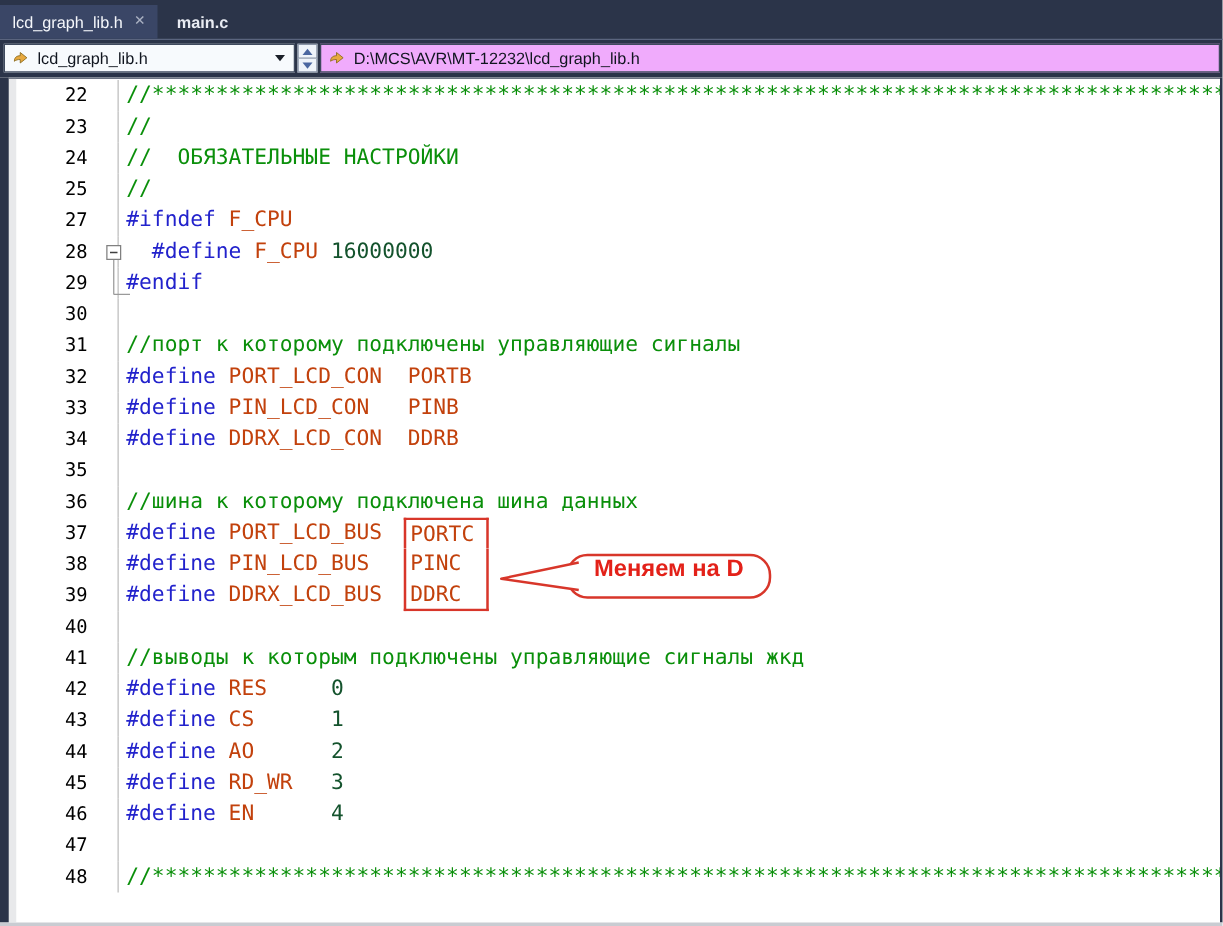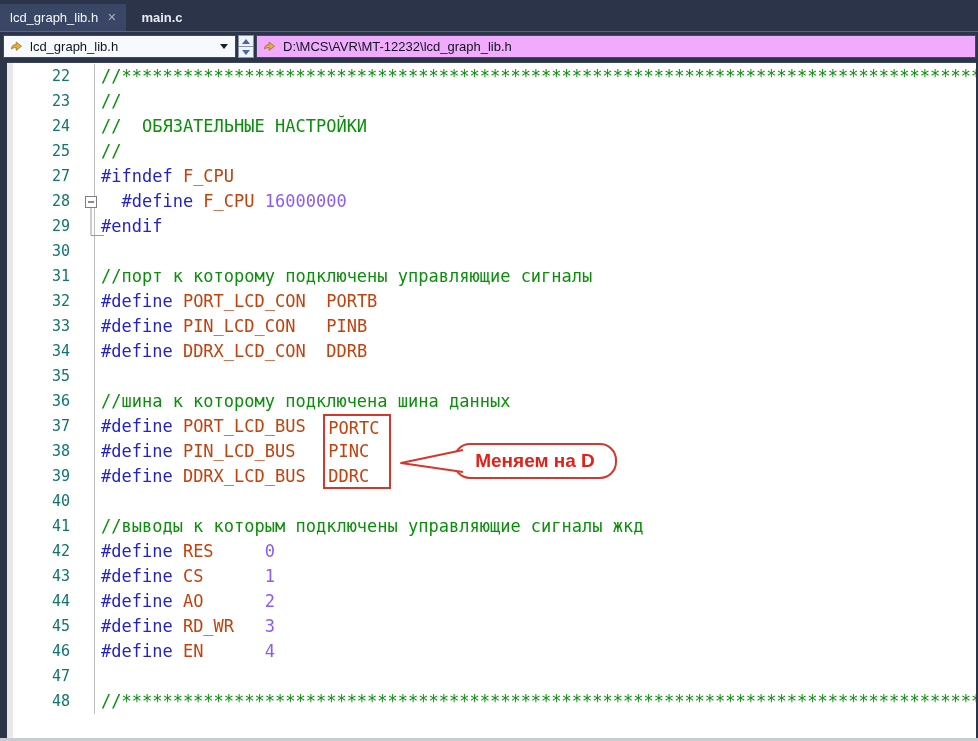--- a/index.html
+++ b/index.html
@@ -62,48 +62,48 @@
     background:#ffffff; border-top:1px solid #3c465a; overflow:hidden;
   }
   #indicator-margin {
     position:absolute; left:0; top:0; bottom:0; width:6px; background:#e8e9eb;
   }
   #code-rows { position:absolute; left:0; top:1px; right:0; }
   .row { display:flex; height:25px; }
   .ln {
     width:67px; flex:0 0 auto; text-align:right; padding-right:4px;
     font-family:"DejaVu Sans Mono","Liberation Mono",monospace;
-    font-size:15px; line-height:25px; color:#0f766e;
+    font-size:15px; line-height:25px; color:#000000;
   }
   .foldcol { width:20px; flex:0 0 auto; }
   .codecell {
     flex:1; border-left:1px solid #bdbdbd; padding-left:6px;
     font-family:"DejaVu Sans Mono","Liberation Mono",monospace;
     font-size:17px; line-height:25px; white-space:pre; overflow:hidden;
   }
   .cm { color:#0a8f0a; }
   .pp { color:#2222cc; }
   .mc { color:#c2410c; }
-  .nm { color:#8b5cf6; }
+  .nm { color:#14532d; }
   .tx { color:#111111; }
   .bx {
     display:inline-block; width:68px; height:25px; vertical-align:top;
     margin-left:-3px; padding-left:3px;
     border-left:2px solid #d8362a; border-right:2px solid #d8362a;
   }
   .bxt { border-top:2px solid #d8362a; }
   .bxb { border-bottom:2px solid #d8362a; }
   
   #fold-svg { position:absolute; left:0; top:0; width:120px; height:300px; pointer-events:none; }
   #fold-box { pointer-events:auto; }
   
   #callout-bubble {
     position:absolute; left:446px; top:380px; width:164px; height:36px;
     background:#ffffff; border:2px solid #d8362a; border-radius:17px;
-    display:flex; align-items:center; justify-content:center;
+    display:flex; align-items:flex-start; justify-content:center;
   }
   #callout-bubble span {
     color:#e32119; font-weight:bold; font-size:19px;
     font-family:"Liberation Sans", sans-serif; white-space:nowrap;
   }
   #tail-svg {
     position:absolute; left:0; top:0; width:100%; height:100%;
     pointer-events:none;
   }
 </style>

